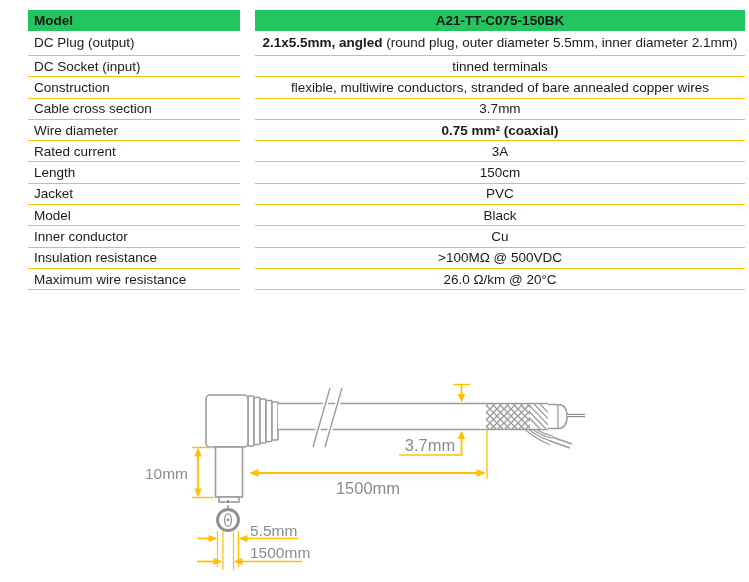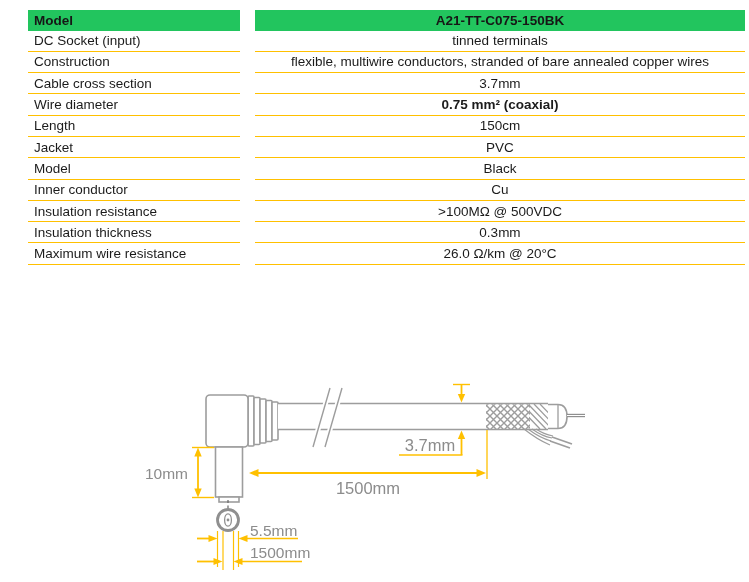--- a/index.html
+++ b/index.html
@@ -26,20 +26,27 @@
 <body>
 
 <div class="spec-table">
 
   <div class="trow head">
     <div class="lbl">Model</div>
     <div class="gapc"></div>
     <div class="val">A21-TT-C075-150BK</div>
   </div>
 
+  <div class="trow data tall">
+    <div class="lbl">DC Plug (output)</div>
+    <div class="gapc"></div>
+    <div class="val">
+        <span class="vwrap"><b>2.1x5.5mm, angled</b><span> (round plug, outer diameter 5.5mm, inner diameter 2.1mm)</span></span>
+      </div>
+  </div>
 
   <div class="trow data">
     <div class="lbl">DC Socket (input)</div>
     <div class="gapc"></div>
     <div class="val">tinned terminals</div>
   </div>
 
   <div class="trow data">
     <div class="lbl">Construction</div>
     <div class="gapc"></div>
@@ -52,20 +59,25 @@
     <div class="val">3.7mm</div>
   </div>
 
   <div class="trow data">
     <div class="lbl">Wire diameter</div>
     <div class="gapc"></div>
     <div class="val bold">0.75 mm² (coaxial)</div>
   </div>
 
 
+  <div class="trow data">
+    <div class="lbl">Rated current</div>
+    <div class="gapc"></div>
+    <div class="val">3A</div>
+  </div>
 
   <div class="trow data">
     <div class="lbl">Length</div>
     <div class="gapc"></div>
     <div class="val">150cm</div>
   </div>
 
   <div class="trow data">
     <div class="lbl">Jacket</div>
     <div class="gapc"></div>
@@ -83,25 +95,20 @@
     <div class="gapc"></div>
     <div class="val">Cu</div>
   </div>
 
   <div class="trow data">
     <div class="lbl">Insulation resistance</div>
     <div class="gapc"></div>
     <div class="val">&gt;100MΩ @ 500VDC</div>
   </div>
 
-  <div class="trow data">
-    <div class="lbl">Insulation thickness</div>
-    <div class="gapc"></div>
-    <div class="val">0.3mm</div>
-  </div>
 
 
   <div class="trow data">
     <div class="lbl">Maximum wire resistance</div>
     <div class="gapc"></div>
     <div class="val">26.0 Ω/km @ 20°C</div>
   </div>
 
 </div>
 

